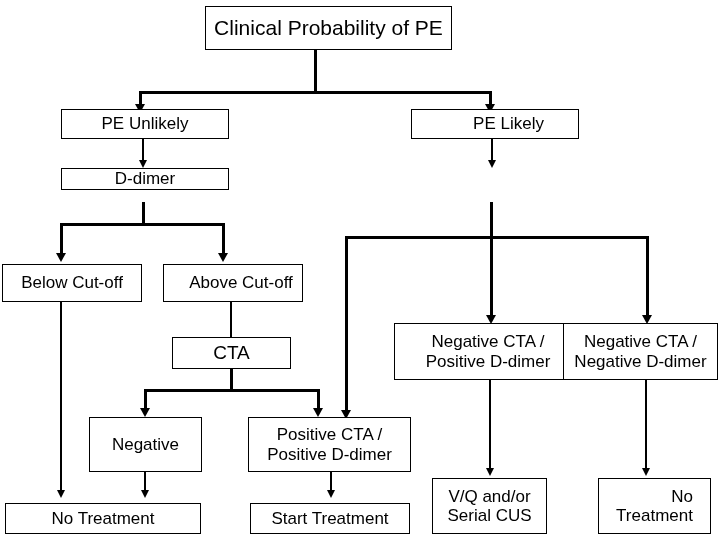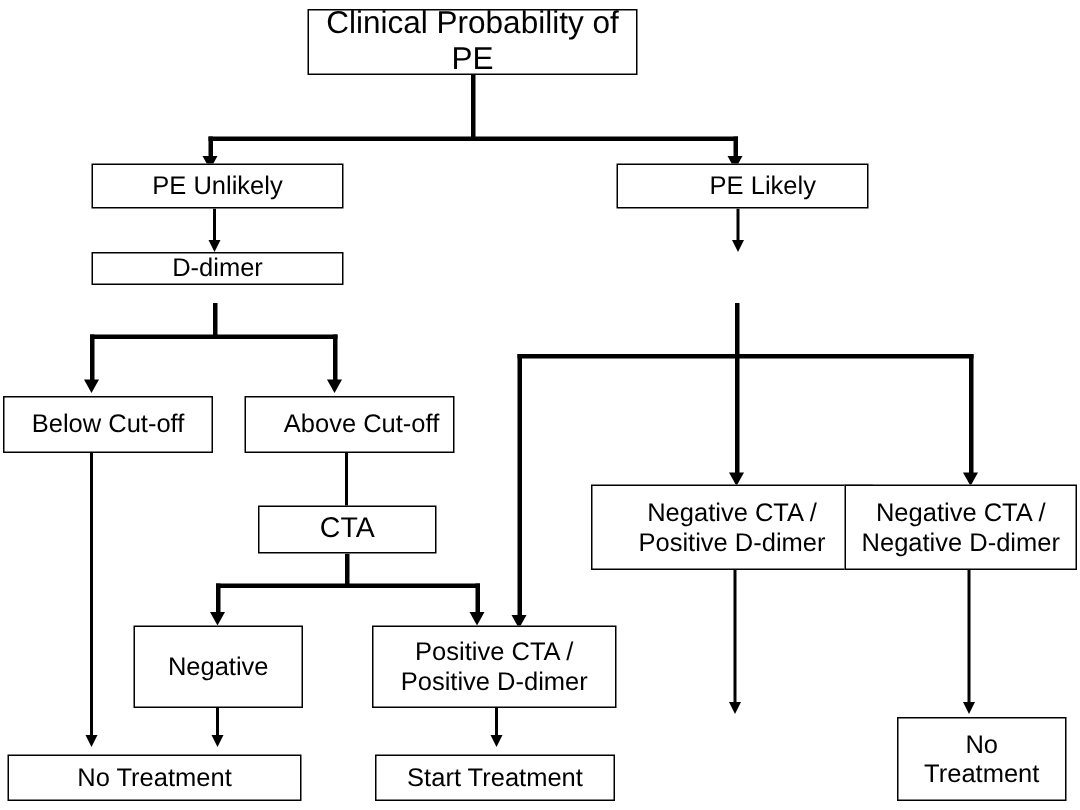--- a/index.html
+++ b/index.html
@@ -110,21 +110,21 @@
 
   <div class="conn" style="left:330px; top:472px; width:2px; height:22px;"></div>
   <div class="arrowhead small" style="left:327px; top:490px;"></div>
 
   <div class="conn" style="left:489px; top:380px; width:2px; height:92px;"></div>
   <div class="arrowhead small" style="left:486px; top:468px;"></div>
 
   <div class="conn" style="left:645px; top:380px; width:2px; height:92px;"></div>
   <div class="arrowhead small" style="left:642px; top:468px;"></div>
 
-  <div class="node" style="left:205px; top:6px; width:220px; height:44px; font-size:21px;">
+  <div class="node" style="left:205px; top:6px; width:247px; height:44px; font-size:21px;">
     <span class="node-label">Clinical Probability of PE</span>
   </div>
 
   <div class="node" style="left:61px; top:109px; width:168px; height:30px; font-size:17px;">
     <span class="node-label">PE Unlikely</span>
   </div>
 
   <div class="node" style="left:411px; top:109px; width:168px; height:30px; font-size:17px;padding-left:27px;">
     <span class="node-label">PE Likely</span>
   </div>
@@ -166,19 +166,23 @@
   </div>
 
   <div class="node" style="left:5px; top:503px; width:196px; height:31px; font-size:17px;">
     <span class="node-label">No Treatment</span>
   </div>
 
   <div class="node" style="left:250px; top:503px; width:160px; height:31px; font-size:17px;">
     <span class="node-label">Start Treatment</span>
   </div>
 
+  <div class="node" style="left:432px; top:478px; width:115px; height:56px; font-size:17px;">
+    <span class="node-label">V/Q and/or
+Serial CUS</span>
+  </div>
 
-  <div class="node" style="left:598px; top:478px; width:113px; height:56px; font-size:17px;">
+  <div class="node" style="left:598px; top:478px; width:113px; height:56px; font-size:17px;text-align:right;">
     <span class="node-label">No
 Treatment</span>
   </div>
 
 </div>
 
 </body></html>

